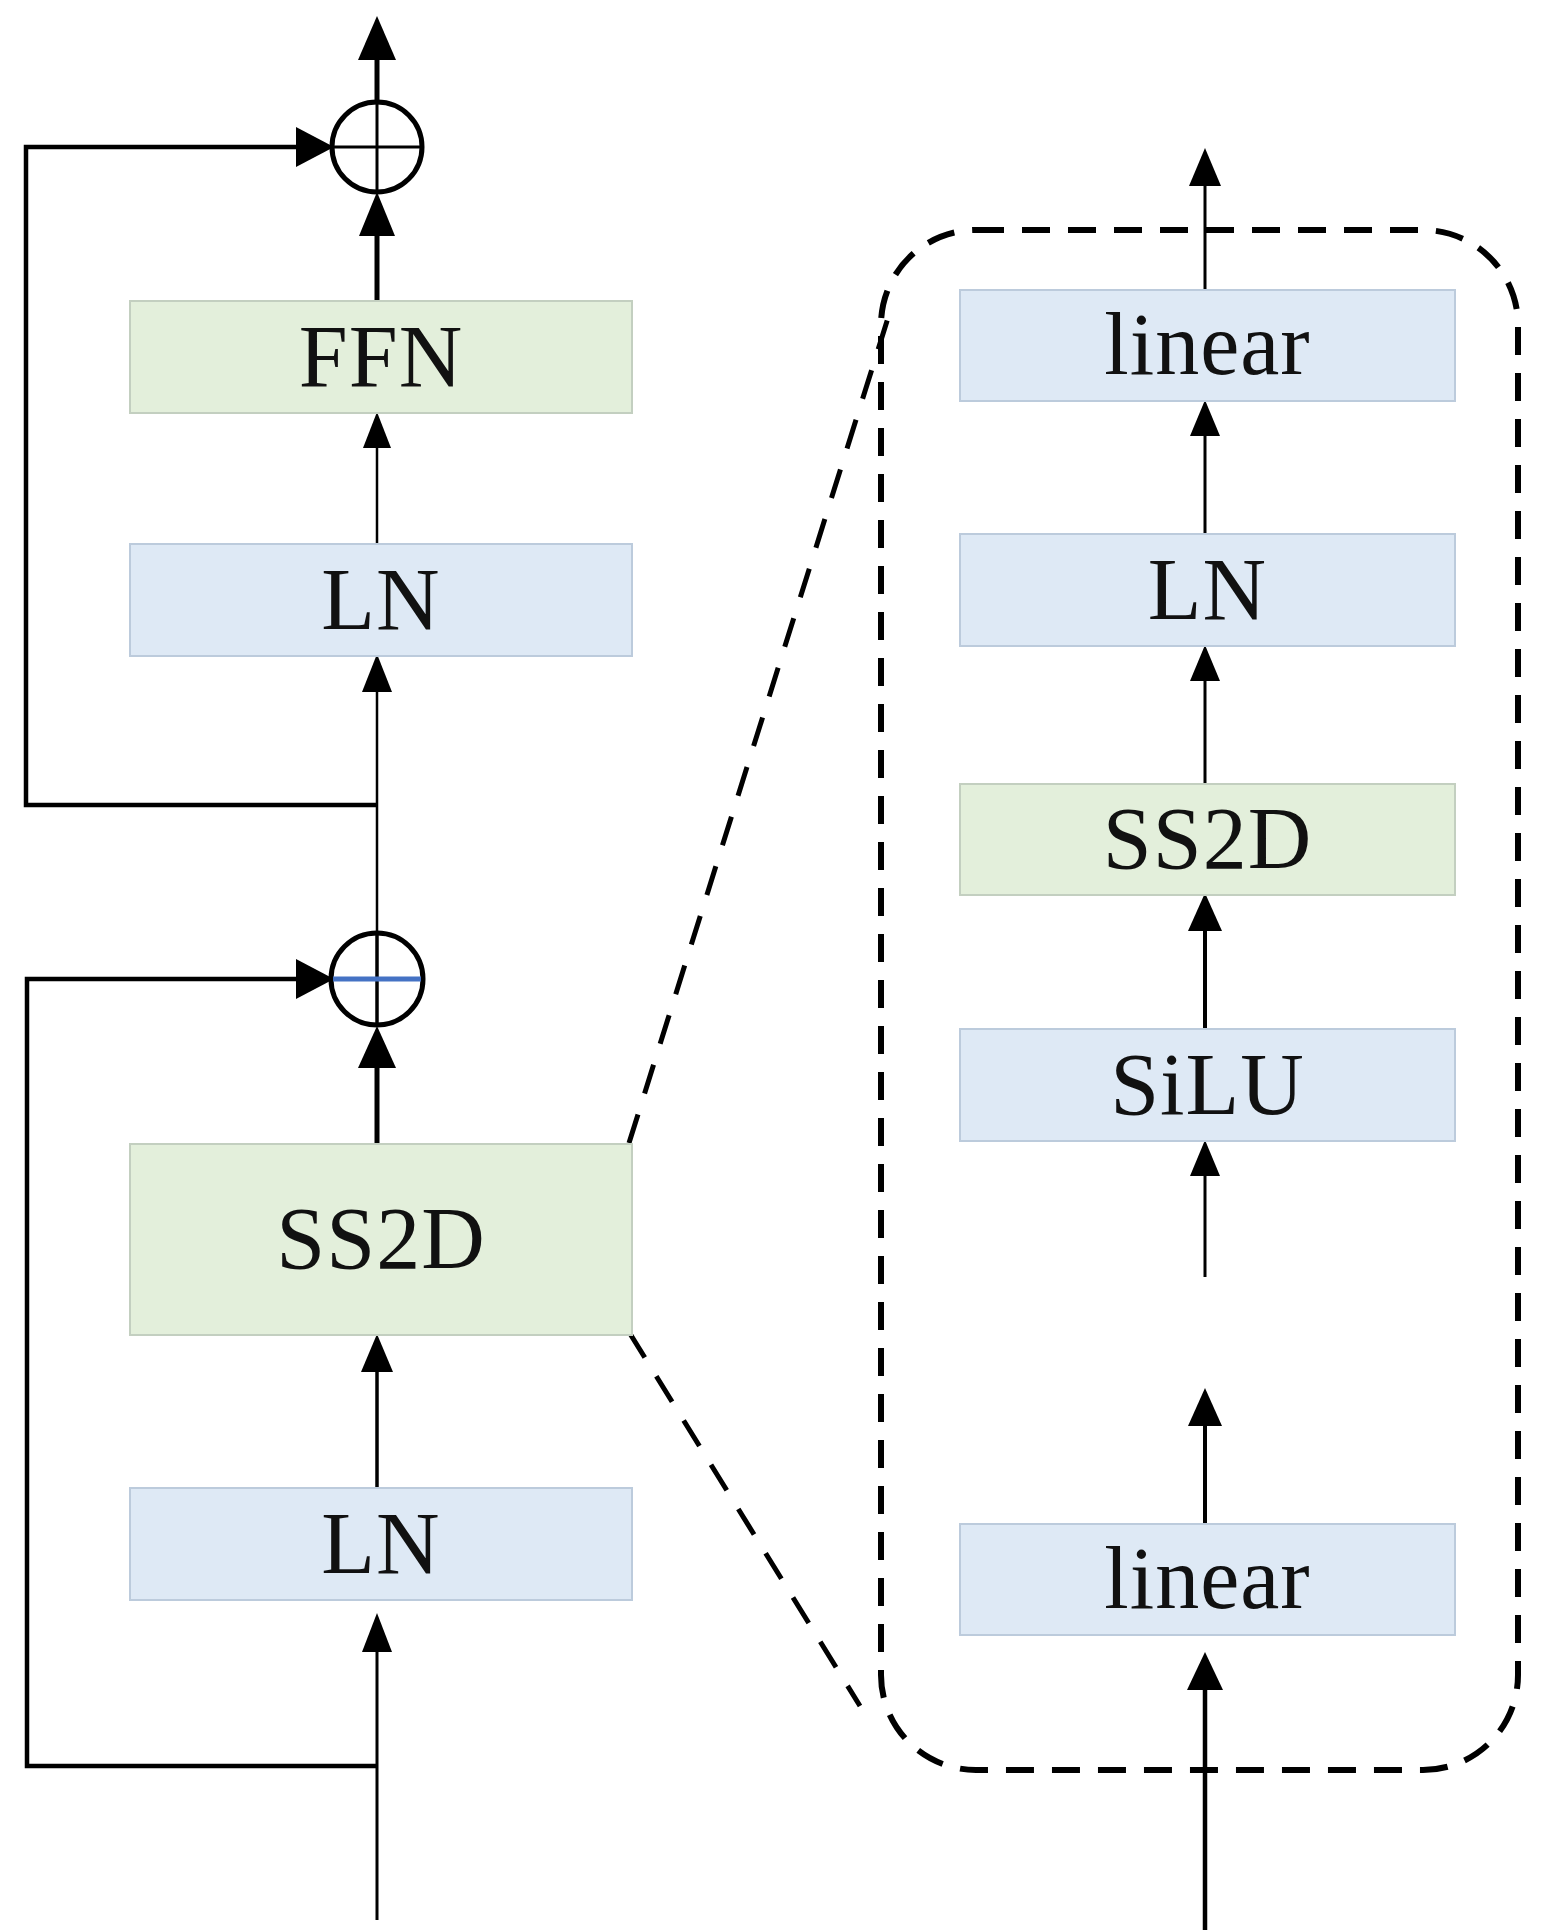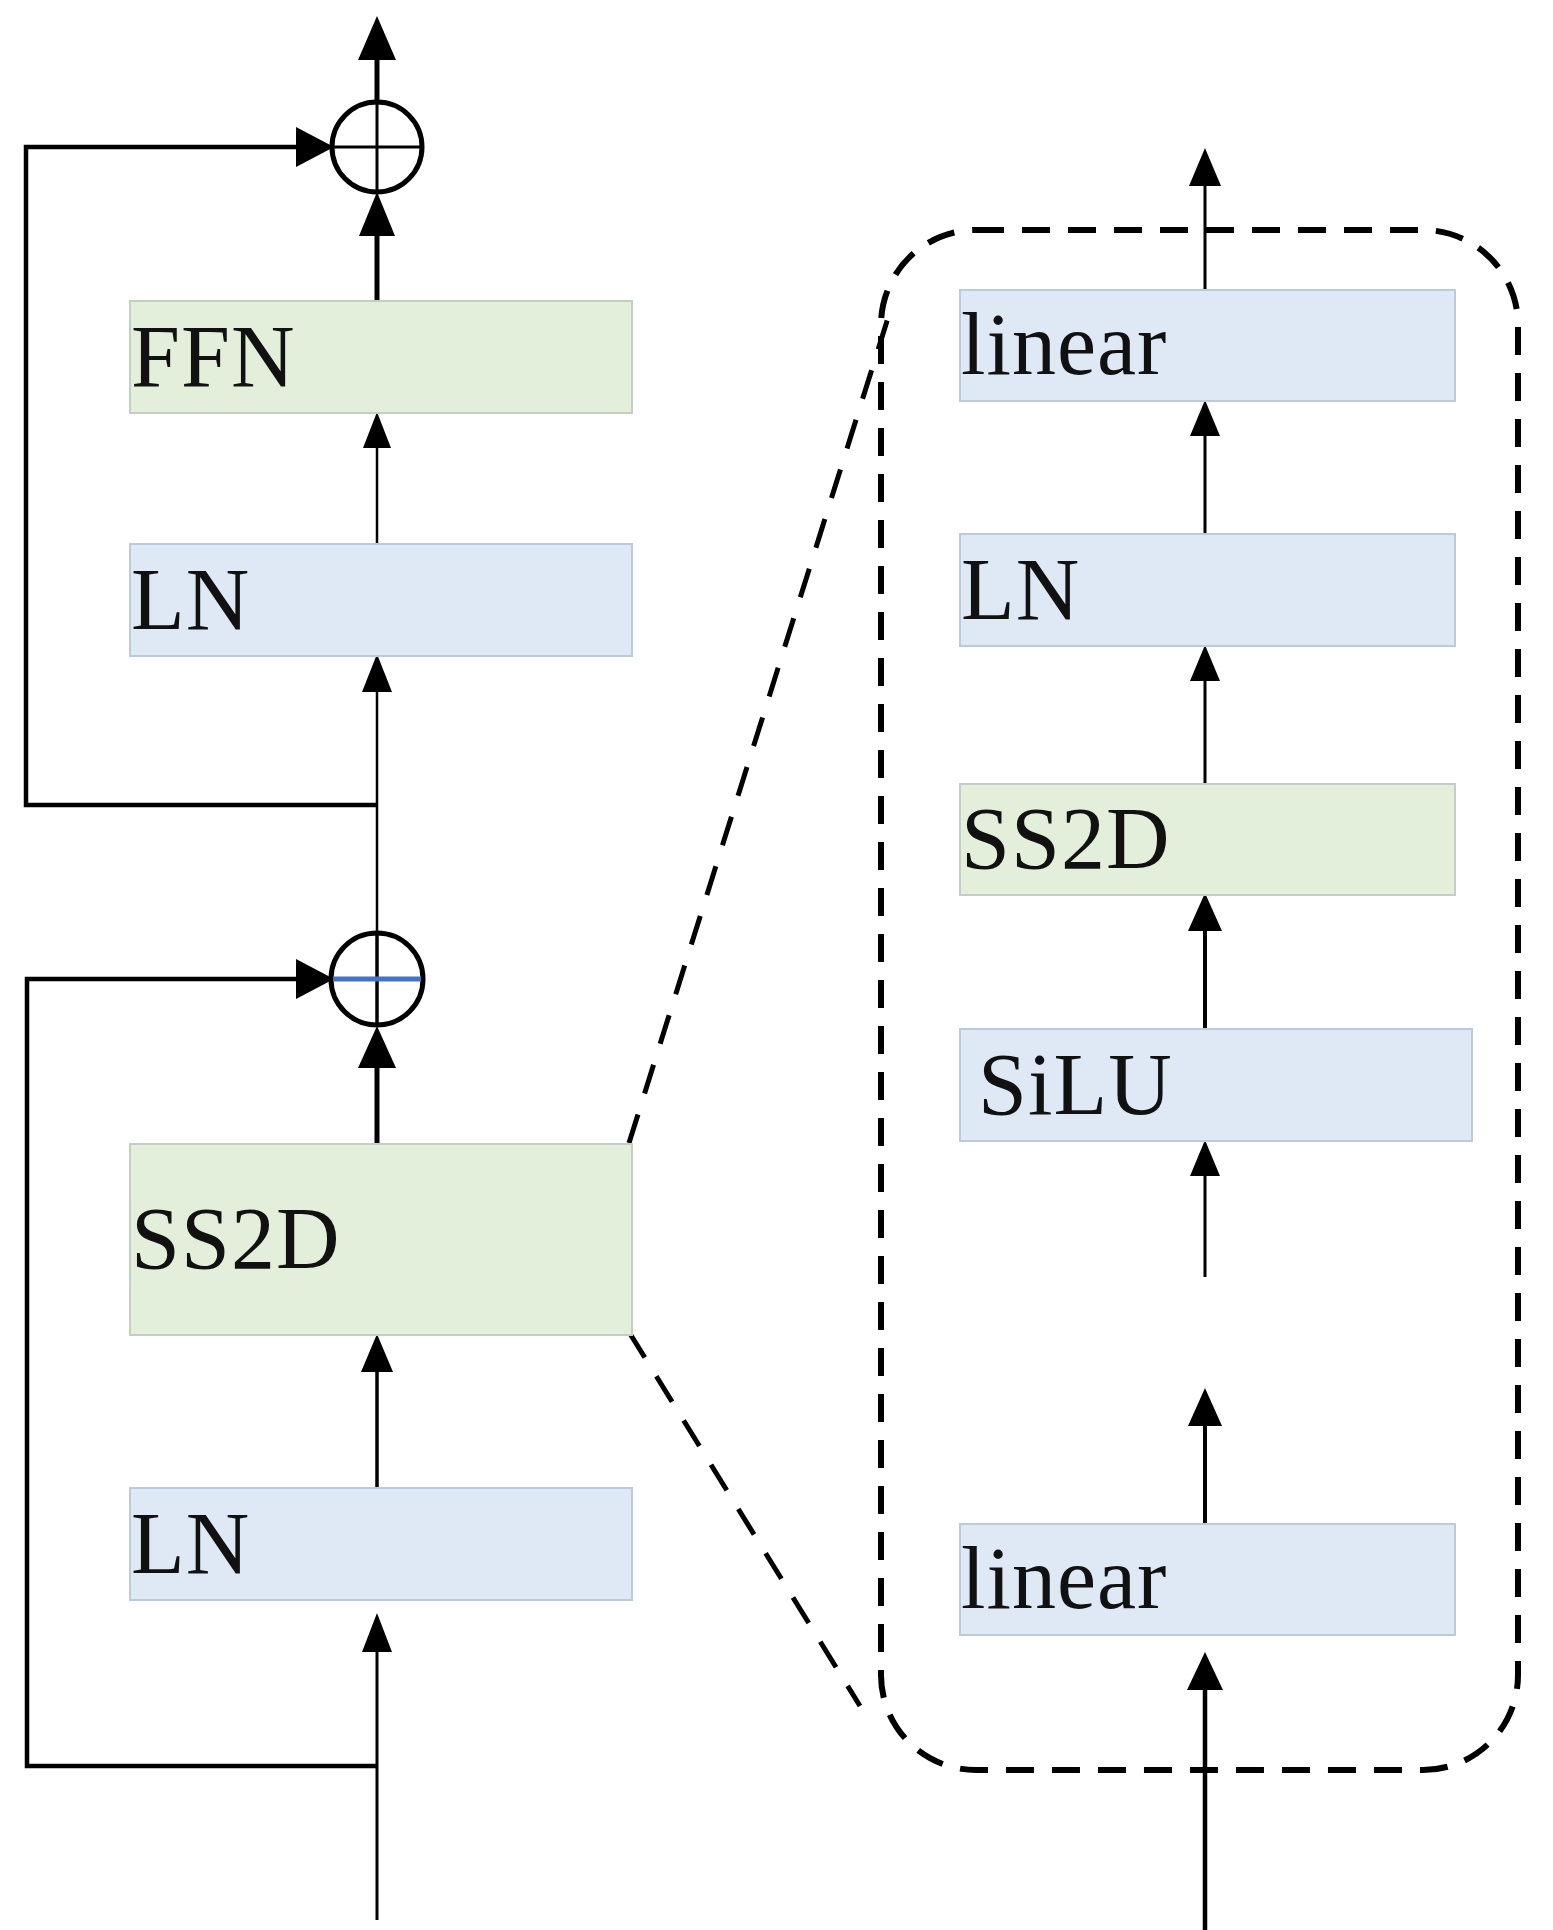--- a/index.html
+++ b/index.html
@@ -8,37 +8,37 @@
     --line:#000000; --accent-blue-line:#4472c4; --background:#ffffff;
   }
   html,body{margin:0;padding:0;background:#888;}
   .canvas{
     position:relative; width:1553px; height:1930px;
     background:var(--background); overflow:hidden;
     font-family:"Liberation Serif","DejaVu Serif",serif;
   }
   .canvas svg{position:absolute;left:0;top:0;width:1553px;height:1930px;}
   .node{
-    position:absolute; display:flex; align-items:center; 
+    position:absolute; display:flex; align-items:center; justify-content:center;
     font-size:88px; color:#111; text-align:center; line-height:1.05;
     letter-spacing:1px;
   }
   .node.green{background:var(--green-fill); border:2px solid var(--green-border);}
   .node.blue{background:var(--blue-fill); border:2px solid var(--blue-border);}
   .two-line span{display:block;}
   
   .ffn     {left:129px; top:300px;  width:500px; height:110px;}
   .ln1     {left:129px; top:543px;  width:500px; height:110px;}
   .ss2dblk {left:129px; top:1143px; width:500px; height:189px;}
   .ln2     {left:129px; top:1487px; width:500px; height:110px;}
   
   .rlin1   {left:959px; top:289px;  width:493px; height:109px;}
   .rln     {left:959px; top:533px;  width:493px; height:110px;}
   .rss2d   {left:959px; top:783px;  width:493px; height:109px;}
-  .rsilu   {left:959px; top:1028px; width:493px; height:110px;padding-left:17px;}
+  .rsilu   {left:959px; top:1028px; width:493px; height:110px;}
   .rdw     {left:959px; top:1277px; width:493px; height:110px;}
   .rlin2   {left:959px; top:1523px; width:493px; height:109px;}
 </style>
 </head>
 <body>
 
 <div class="canvas">
 
   <svg viewBox="0 0 1553 1930">
 

